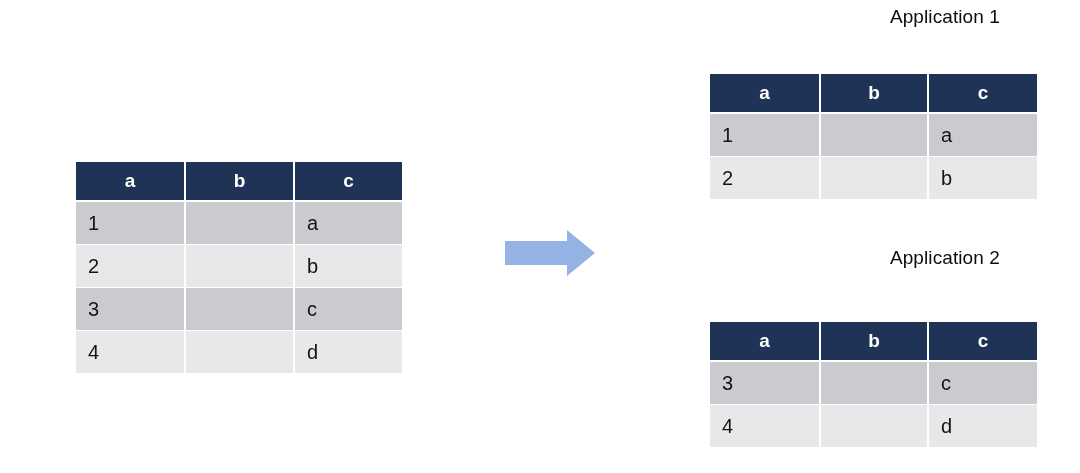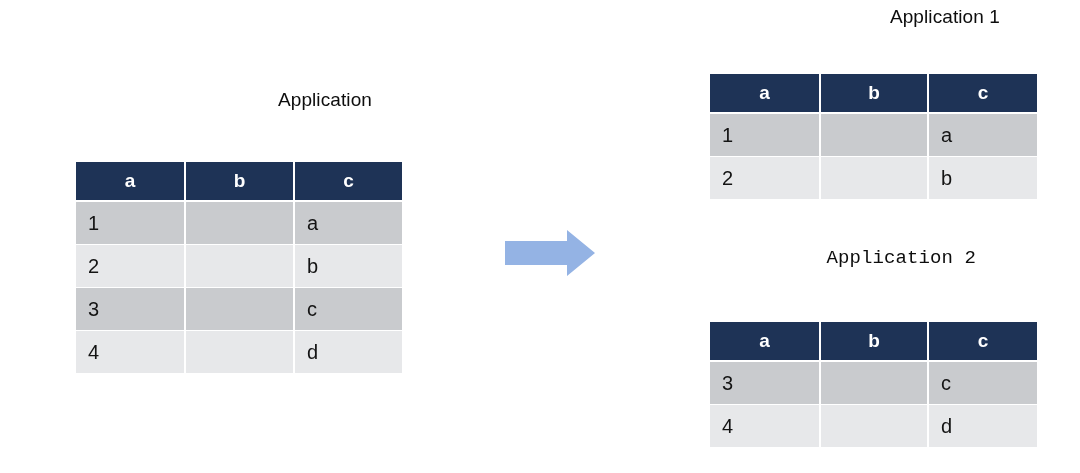--- a/index.html
+++ b/index.html
@@ -31,21 +31,21 @@
     text-align: right;
     font-size: 19px;
     line-height: 22px;
     font-weight: 400;
     color: #0d0d0d;
     letter-spacing: 0.1px;
     white-space: nowrap;
   }
   #title-left   { left: 72px;  top: 89px;  width: 300px; }
   #title-right1 { left: 700px; top: 6px;   width: 300px; }
-  #title-right2 { left: 676px; top: 247px; width: 300px; font-family: Liberation Mono, monospace; }
+  #title-right2 { left: 700px; top: 247px; width: 300px; }
 
   
   .tbl {
     position: absolute;
     border-collapse: separate;
     border-spacing: 0;
     table-layout: fixed;
   }
   .tbl .cellbox {
     position: absolute;
@@ -105,21 +105,20 @@
     top: 228px;
     width: 92px;
     height: 50px;
   }
 </style>
 </head>
 <body>
 
 <div class="canvas">
 
-  <div class="tbl-title" id="title-left">Application</div>
 
   <div class="tbl" id="table-left">
 
     <div class="cellbox hdr-cell col0 rowH">a</div>
     <div class="cellbox hdr-cell col1 rowH">b</div>
     <div class="cellbox hdr-cell col2 rowH">c</div>
 
     <div class="cellbox data-cell band-dark col0 row0">1</div>
     <div class="cellbox data-cell band-dark col1 row0"></div>
     <div class="cellbox data-cell band-dark col2 row0">a</div>

